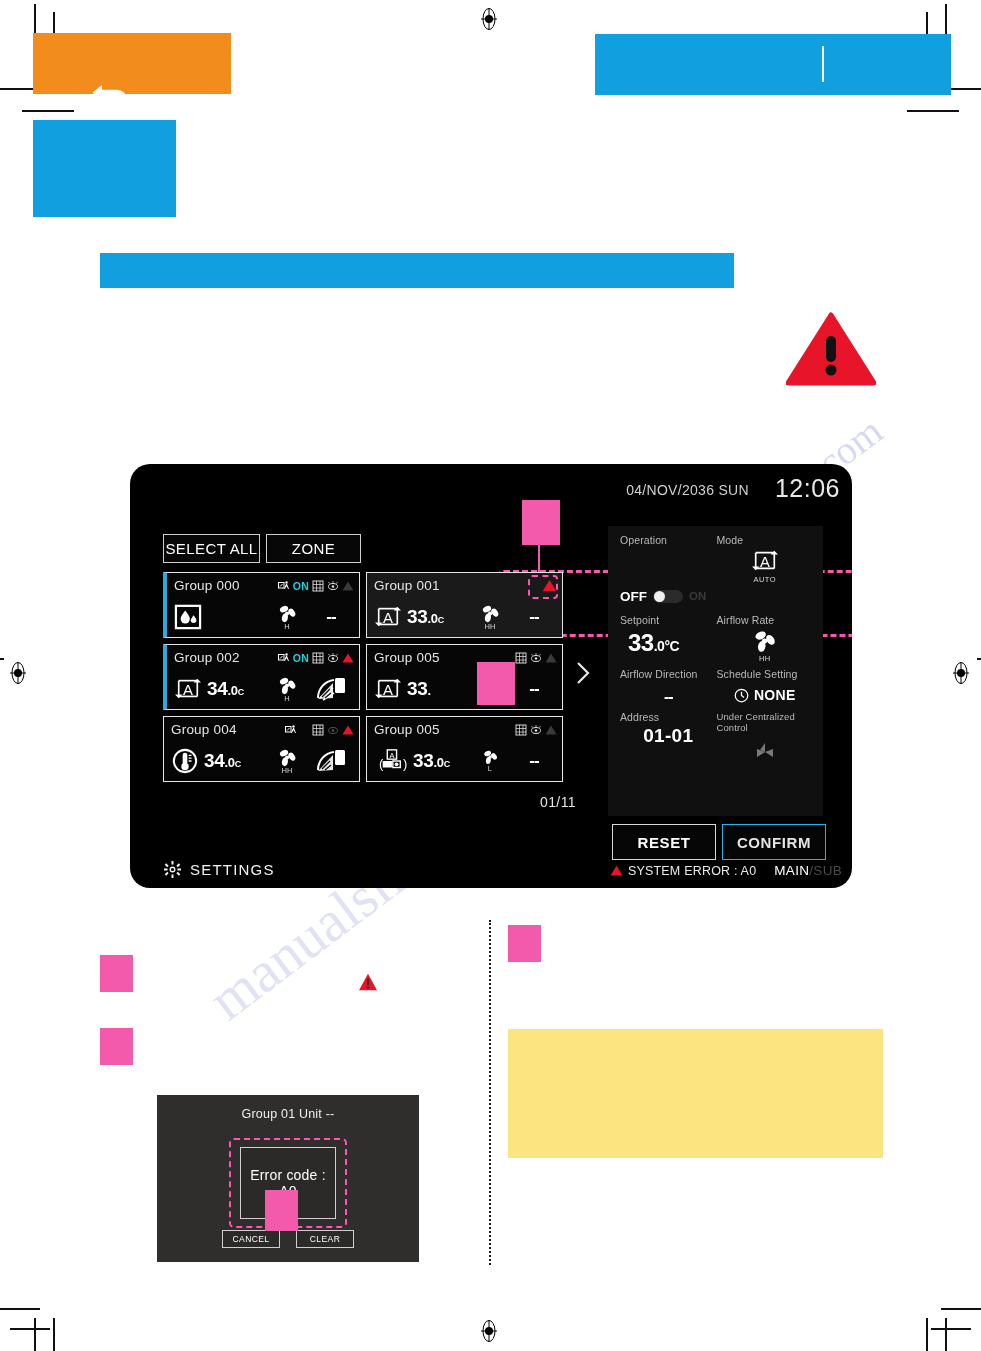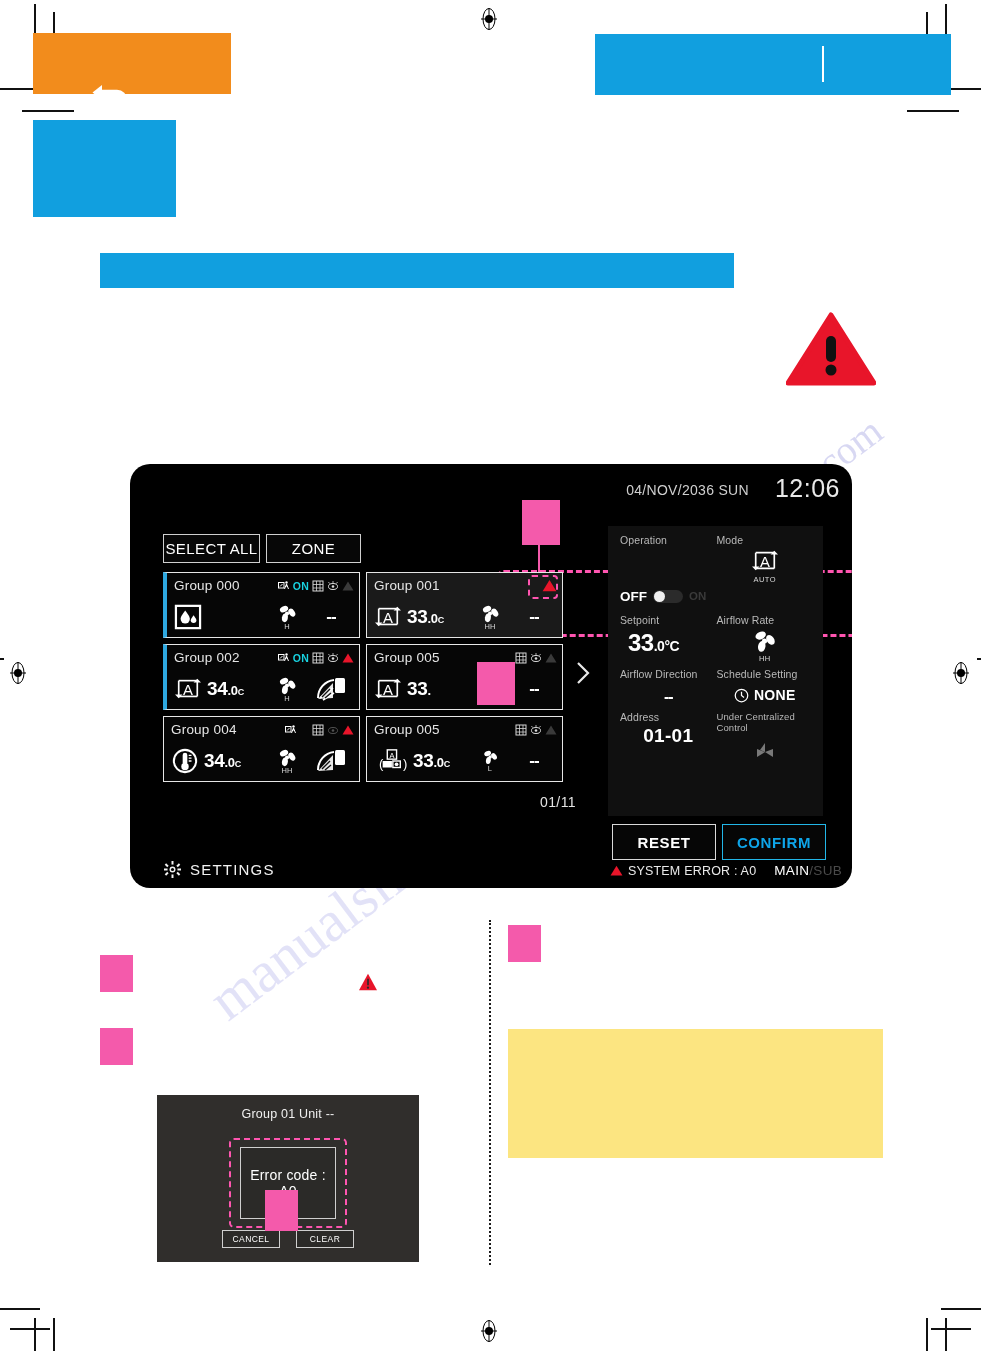--- a/index.html
+++ b/index.html
@@ -145,21 +145,21 @@
 
   .detail-btns{
     position:absolute;left:482px;top:360px;display:flex;gap:6px;
   }
   .dbtn{
     width:104px;height:36px;display:flex;align-items:center;justify-content:center;
     font-size:15px;font-weight:bold;letter-spacing:.6px;box-sizing:border-box;
     background:#060606;
   }
   .dbtn.reset{border:1px solid #d9d9d9;color:#fff;}
-  .dbtn.confirm{border:1px solid #22b6e8;color:#0ea5e9;}
+  .dbtn.confirm{border:1px solid #22b6e8;color:#e5e5e5;}
 
   .sysfoot{
     position:absolute;right:10px;bottom:10px;display:flex;align-items:center;gap:18px;
   }
   .syserr{display:flex;align-items:center;gap:5px;font-size:12.5px;color:#e9e9e9;letter-spacing:.2px;}
   .mainsub{font-size:13.5px;letter-spacing:.3px;}
   .mainsub .m{color:#fff;}
   .mainsub .s{color:#4a4a4a;}
 
   

